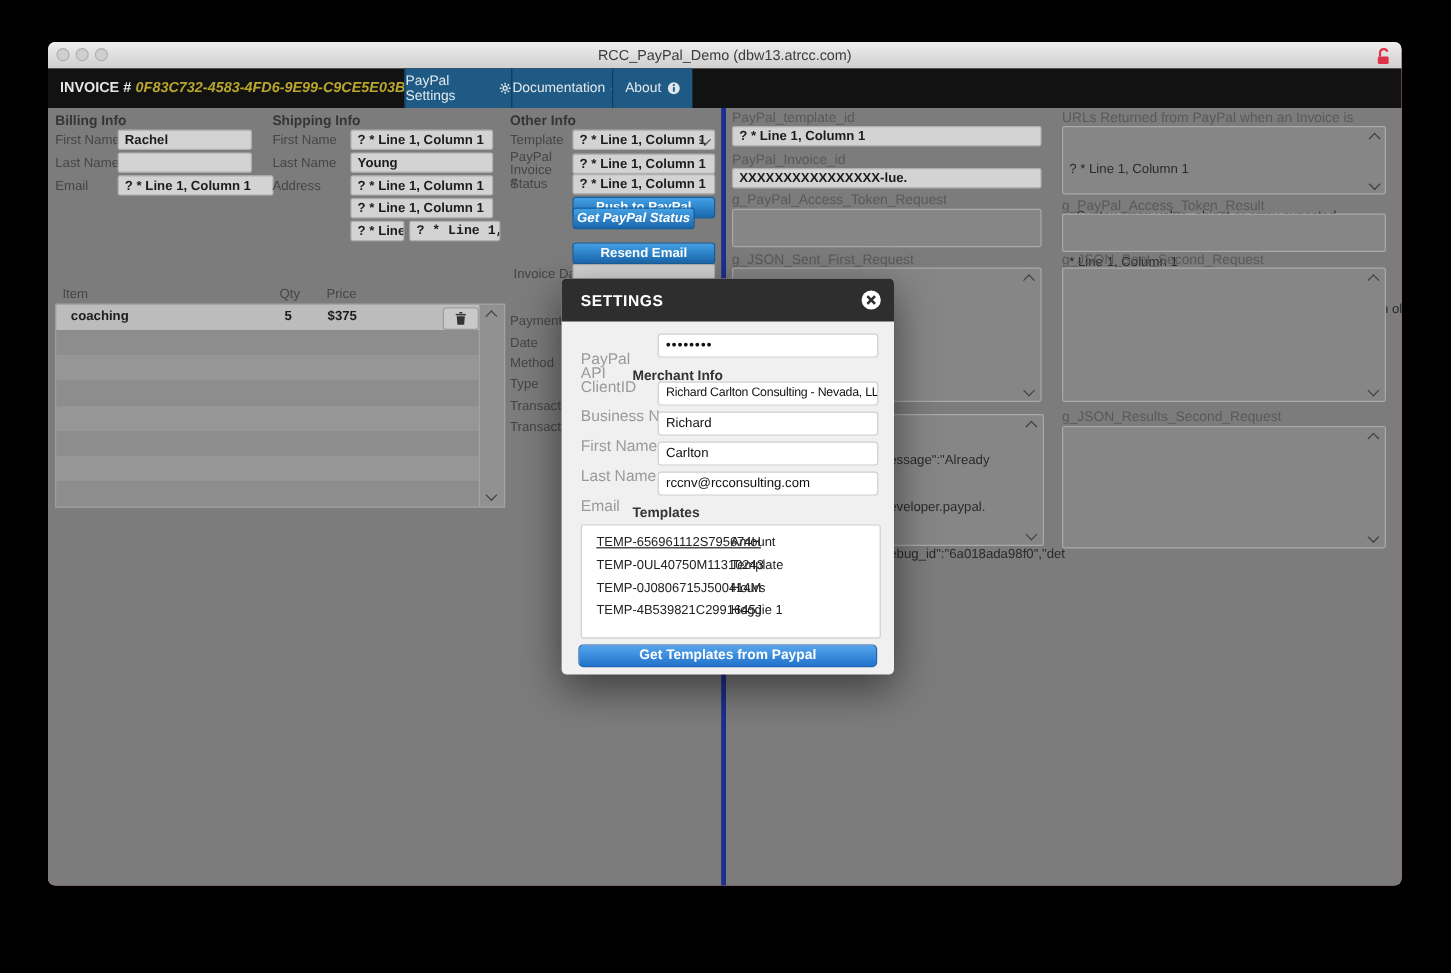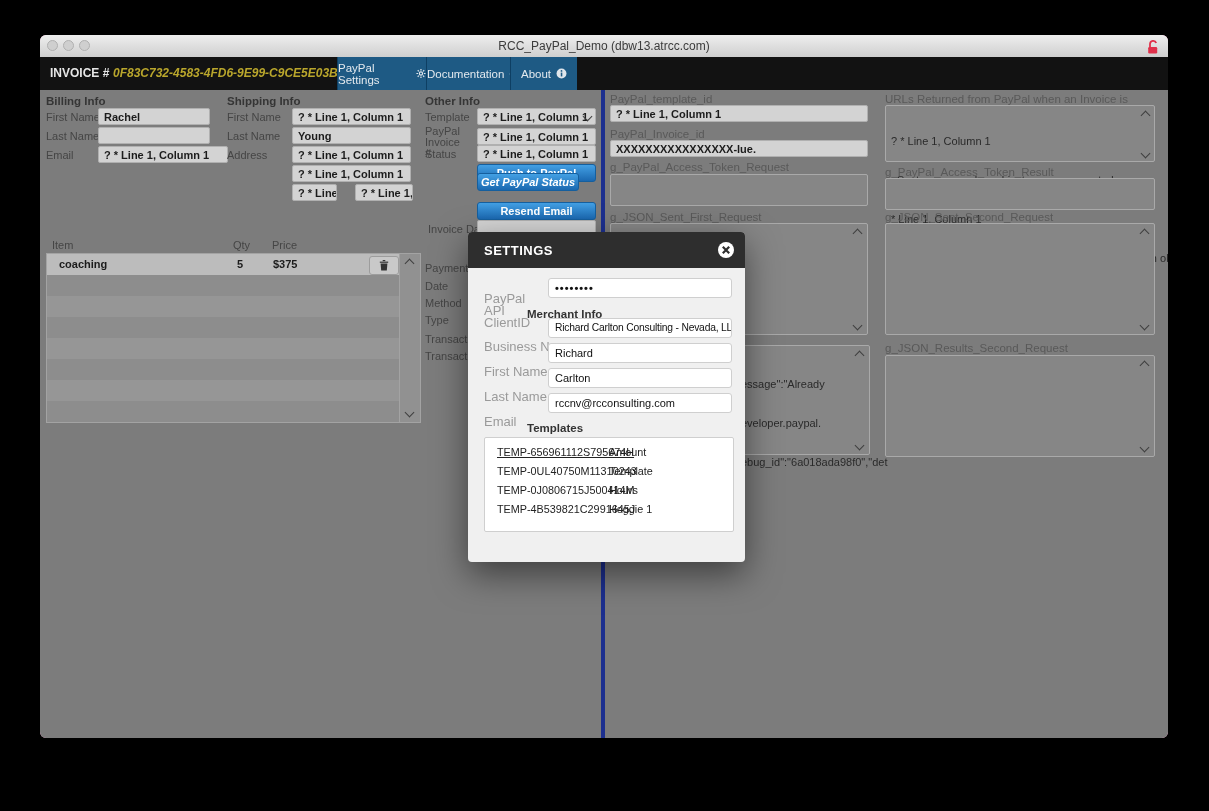--- a/index.html
+++ b/index.html
@@ -128,21 +128,21 @@
 
       <div class="abs hd" style="left:187px;top:5px;">Shipping Info</div>
       <div class="abs lbl" style="left:187px;top:21px;">First Name</div>
       <div class="abs fld" style="left:252px;top:18px;width:119px;">? * Line 1, Column 1</div>
       <div class="abs lbl" style="left:187px;top:40px;">Last Name</div>
       <div class="abs fld" style="left:252px;top:37px;width:119px;">Young</div>
       <div class="abs lbl" style="left:187px;top:59px;">Address</div>
       <div class="abs fld" style="left:252px;top:56px;width:119px;">? * Line 1, Column 1</div>
       <div class="abs fld" style="left:252px;top:75px;width:119px;">? * Line 1, Column 1</div>
       <div class="abs fld" style="left:252px;top:94px;width:45px;">? * Line</div>
-      <div class="abs fld" style="left:315px;top:94px;width:58px;">? * Line 1,</div>
+      <div class="abs fld" style="left:301px;top:94px;width:76px;font-family:Liberation Mono, monospace;">? * Line 1,</div>
 
       <div class="abs hd" style="left:385px;top:5px;">Other Info</div>
       <div class="abs lbl" style="left:385px;top:21px;">Template</div>
       <div class="abs fld" style="left:437px;top:18px;width:119px;padding-right:14px;">? * Line 1, Column 1</div>
       <span class="chev down abs" style="left:544px;top:23px;"></span>
       <div class="abs lbl" style="left:385px;top:36px;width:44px;line-height:11px;">PayPal Invoice #</div>
       <div class="abs fld" style="left:437px;top:38px;width:119px;">? * Line 1, Column 1</div>
       <div class="abs lbl" style="left:385px;top:58px;">Status</div>
       <div class="abs fld" style="left:437px;top:55px;width:119px;">? * Line 1, Column 1</div>
       <div class="abs bbtn" style="left:437px;top:74px;width:119px;">Push to PayPal</div>
@@ -266,17 +266,18 @@
           <div class="tmpl-row" style="top:42px;">
             <span class="abs" style="left:12px;top:4px;">TEMP-0J0806715J500414M</span>
             <span class="abs" style="left:124px;top:4px;">Hours</span>
           </div>
           <div class="tmpl-row" style="top:61px;">
             <span class="abs" style="left:12px;top:4px;">TEMP-4B539821C2991645J</span>
             <span class="abs" style="left:124px;top:4px;">Hoggie 1</span>
           </div>
         </div>
 
+        <div class="getbtn">Get Templates from Paypal</div>
       </div>
 
     </div>
   </div>
 </div>
 
 </body></html>

